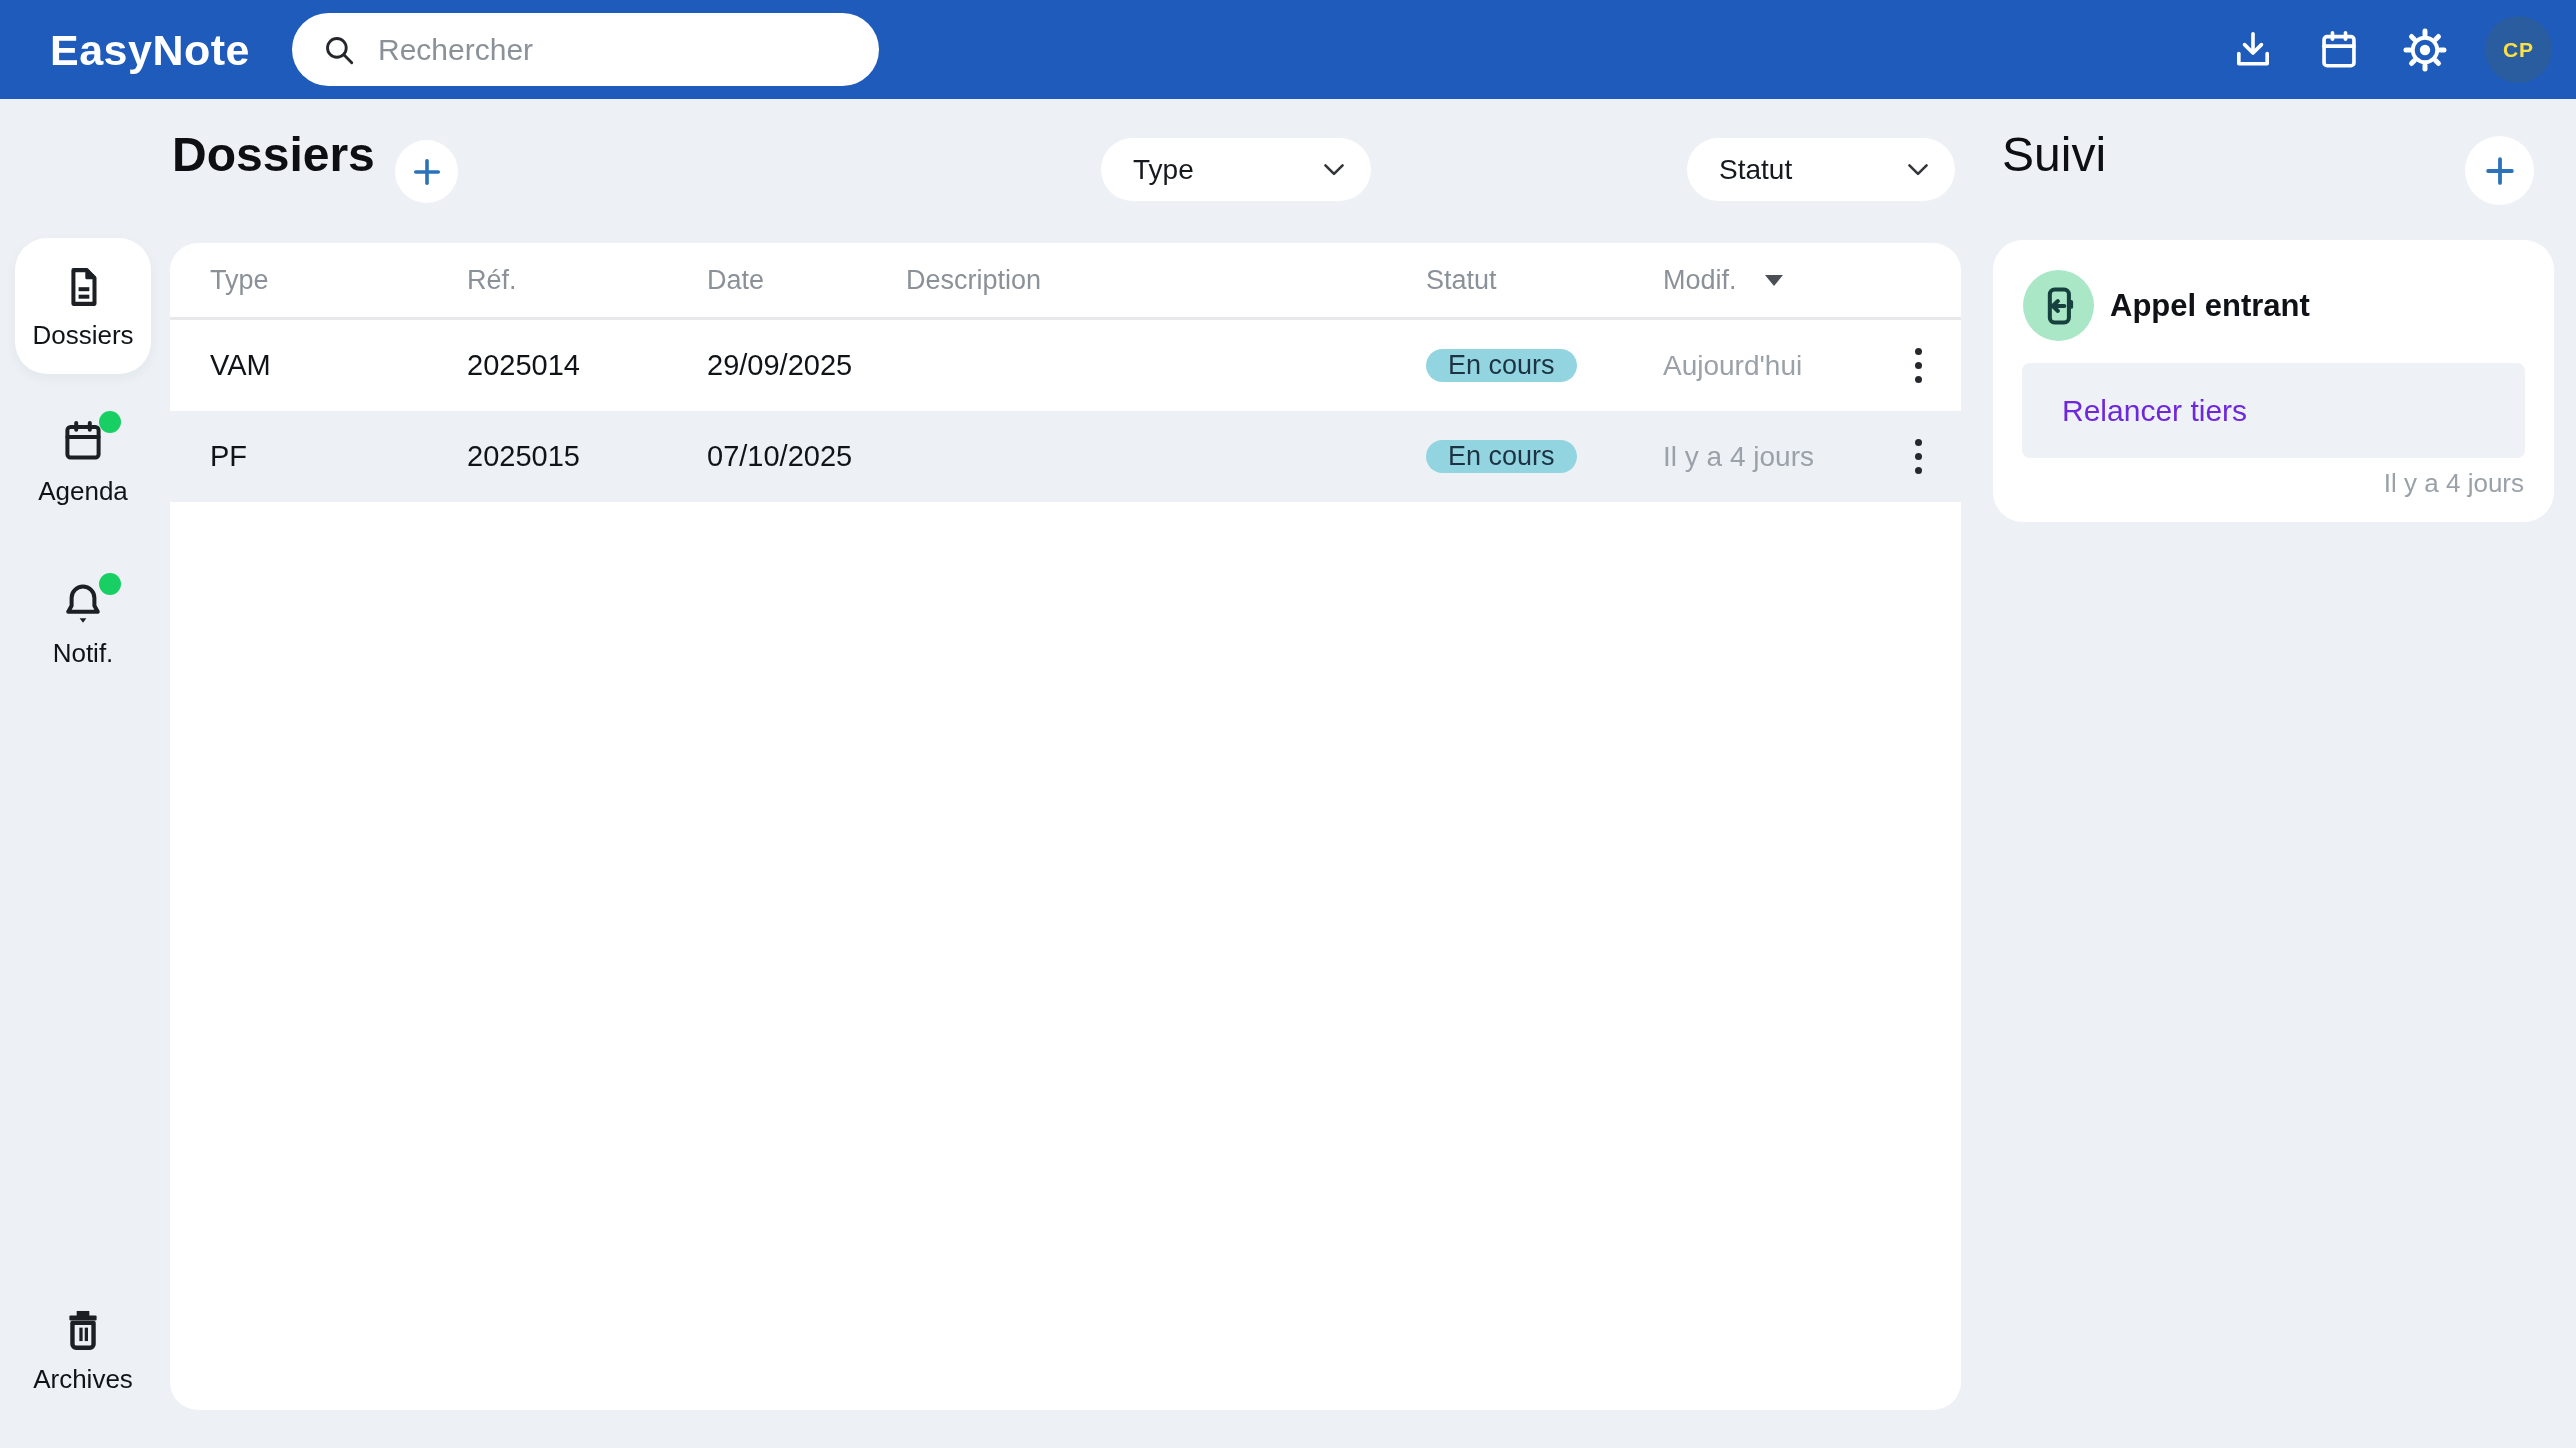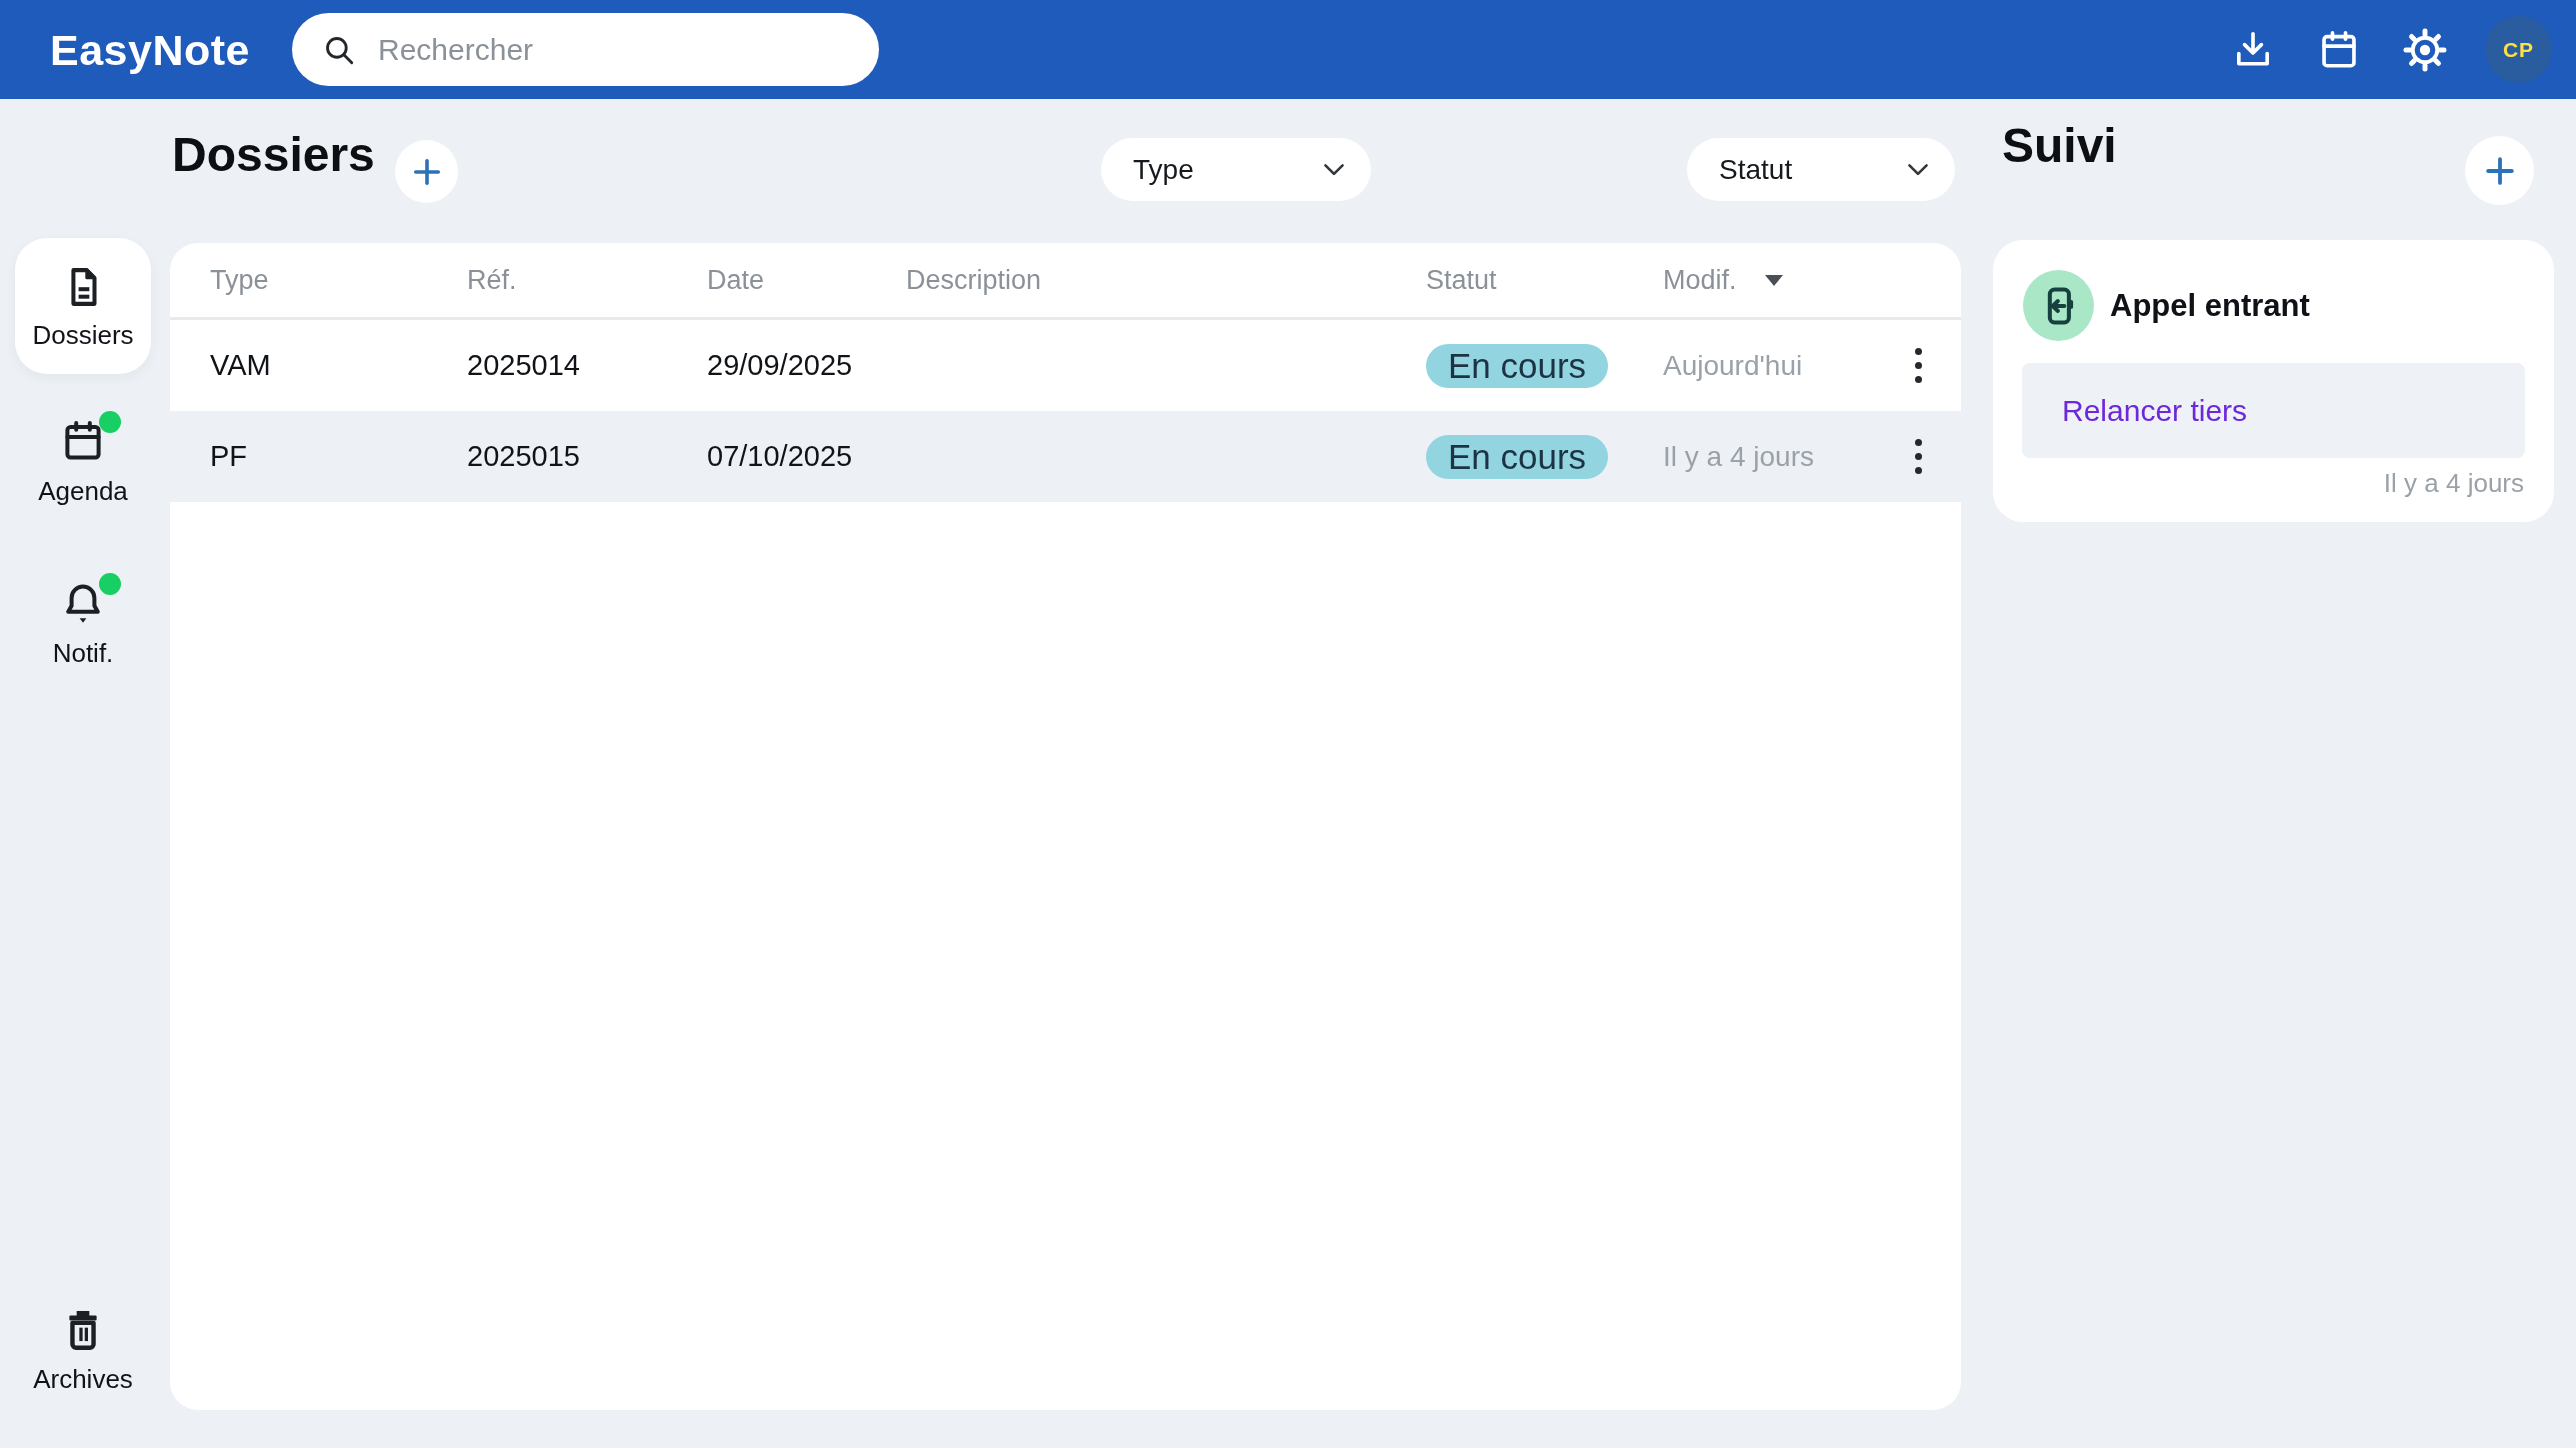--- a/index.html
+++ b/index.html
@@ -12,21 +12,21 @@
   .search{position:absolute;left:292px;top:13px;width:587px;height:73px;background:#ffffff;border-radius:37px;display:flex;align-items:center;gap:20px;padding:0 26px 0 30px;box-sizing:border-box;}
   .search svg{flex:0 0 auto;}
   .search input{flex:1;border:none;outline:none;background:transparent;font-size:30px;color:#22262b;font-family:"Liberation Sans",sans-serif;min-width:0;}
   .search input::placeholder{color:#8b9199;}
   .header-actions{position:absolute;right:24px;top:0;height:99px;display:flex;align-items:center;gap:34px;}
   .icon-btn{width:52px;height:52px;display:flex;align-items:center;justify-content:center;color:#ffffff;background:transparent;border:none;padding:0;cursor:pointer;}
   .avatar{width:67px;height:67px;border-radius:50%;background:#2a5d9f;color:#fde047;font-size:21px;font-weight:700;display:flex;align-items:center;justify-content:center;letter-spacing:1px;cursor:pointer;}
 
   
   .page-title{position:absolute;left:172px;top:127px;font-size:48px;font-weight:700;color:#0d0f12;margin:0;}
-  .suivi-title-h{position:absolute;left:2002px;top:118px;font-size:48px;font-weight:700;color:#0d0f12;margin:0;}
+  .suivi-title-h{position:absolute;left:2002px;top:127px;font-size:48px;font-weight:400;color:#0d0f12;margin:0;}
   .round-btn{position:absolute;background:#ffffff;border-radius:50%;border:none;display:flex;align-items:center;justify-content:center;color:#2b72b8;cursor:pointer;padding:0;}
   .round-btn.add-dossier{left:395px;top:140px;width:63px;height:63px;}
   .round-btn.add-suivi{left:2465px;top:136px;width:69px;height:69px;}
 
   .filter-pill{position:absolute;top:138px;height:63px;background:#ffffff;border-radius:32px;display:flex;align-items:center;justify-content:space-between;padding:0 26px 0 32px;box-sizing:border-box;font-size:28px;color:#16191d;border:none;cursor:pointer;font-family:"Liberation Sans",sans-serif;}
   .filter-type{left:1101px;width:270px;}
   .filter-commune{left:1388px;width:274px;}
   .filter-statut{left:1687px;width:268px;}
 
   
@@ -40,21 +40,21 @@
   .dot{position:absolute;top:-5px;right:-13px;width:22px;height:22px;border-radius:50%;background:#17cf63;}
 
   
   .main-card{position:absolute;left:170px;top:243px;width:1791px;height:1167px;background:#ffffff;border-radius:28px;overflow:hidden;}
   .table-head,.table-row{display:grid;grid-template-columns:257px 240px 199px 520px 237px 238px 1fr;align-items:center;padding:0 36px 0 40px;box-sizing:border-box;}
   .table-head{height:77px;color:#8b9199;font-size:27px;border-bottom:3px solid #e9e9eb;}
   .th-sort{display:flex;align-items:center;gap:28px;cursor:pointer;}
   .tri-down{width:0;height:0;border-left:9px solid transparent;border-right:9px solid transparent;border-top:11px solid #4a4f55;}
   .table-row{height:91px;font-size:29px;color:#101317;cursor:pointer;}
   .row-alt{background:#edf1f5;}
-  .badge{display:inline-flex;align-items:center;height:44px;padding:0 22px;background:#92d5e0;color:#1d3343;border-radius:22px;font-size:35px;justify-self:start;white-space:nowrap;text-align:center;}
+  .badge{display:inline-flex;align-items:center;height:33px;padding:0 22px;background:#92d5e0;color:#1d3343;border-radius:22px;font-size:27px;justify-self:start;white-space:nowrap;text-align:center;}
   .cell-muted{color:#9aa1a9;font-size:28px;}
   .kebab{justify-self:end;display:flex;flex-direction:column;gap:7px;padding:10px 14px;background:transparent;border:none;cursor:pointer;}
   .kebab i{width:7px;height:7px;border-radius:50%;background:#25292e;display:block;}
 
   
   .suivi-card{position:absolute;left:1993px;top:240px;width:561px;height:282px;background:#ffffff;border-radius:30px;cursor:pointer;}
   .suivi-head{position:absolute;left:30px;top:30px;display:flex;align-items:center;gap:16px;}
   .suivi-icon-circle{width:71px;height:71px;border-radius:50%;background:#a9e7c6;display:flex;align-items:center;justify-content:center;color:#16413f;}
   .suivi-card-title{font-size:31px;font-weight:700;color:#0f1216;}
   .suivi-note{position:absolute;left:29px;right:29px;top:123px;height:95px;background:#eef1f6;border-radius:8px;display:flex;align-items:center;padding:8px 40px;font-size:30px;color:#6d28d9;box-sizing:border-box;}

